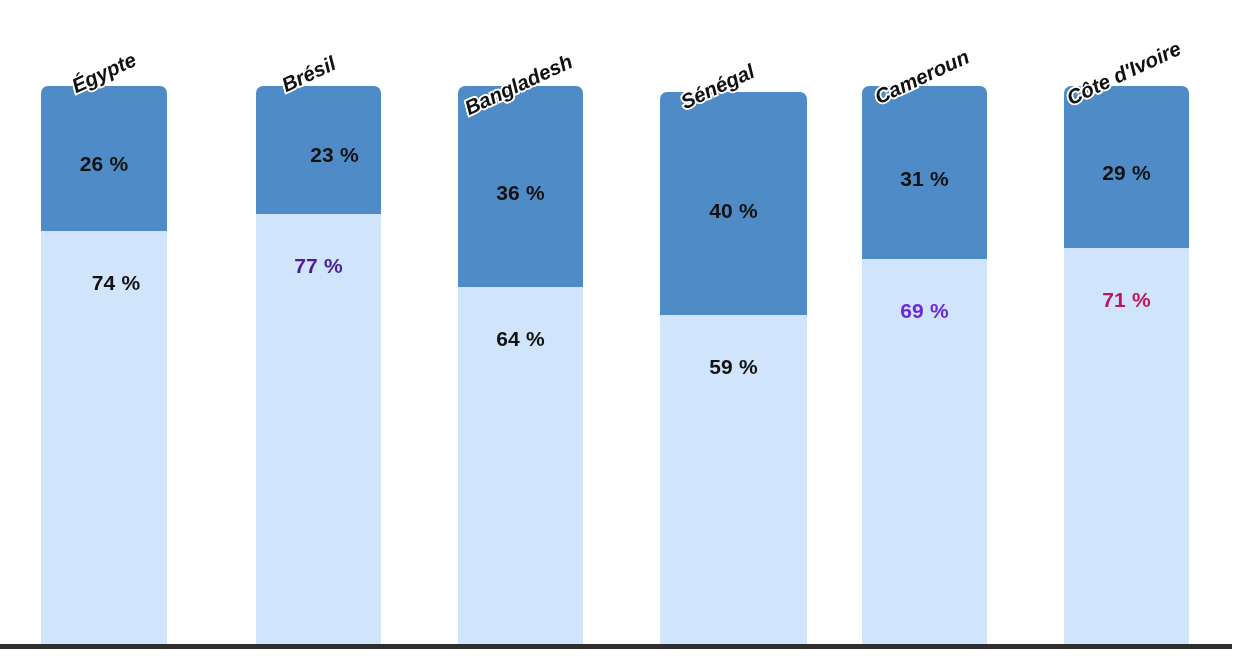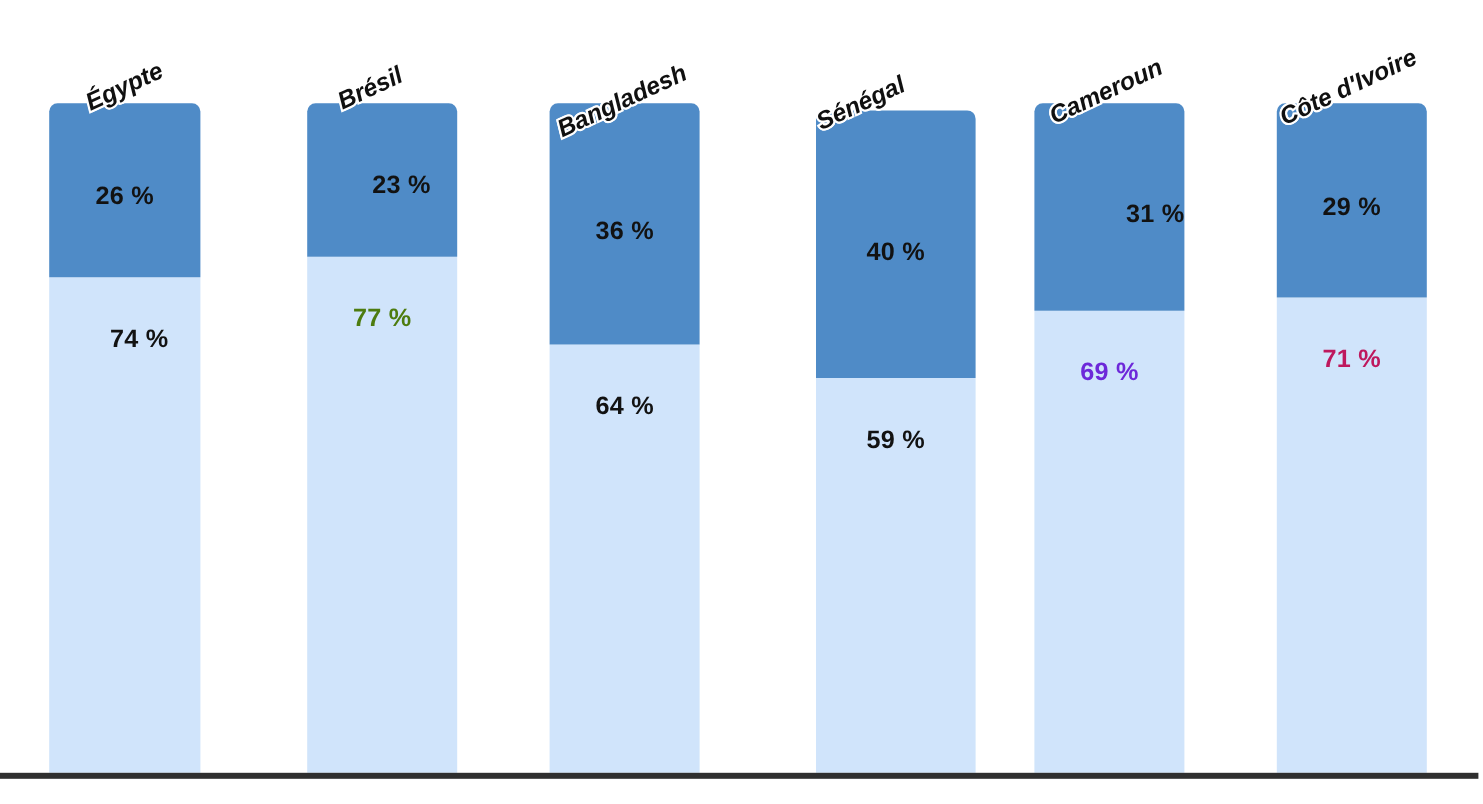--- a/index.html
+++ b/index.html
@@ -82,41 +82,41 @@
         <div class="bar-seg seg-bottom" style="background: rgb(208, 228, 251); bottom: 0px; height: 412.92px;"></div>
         <div class="bar-seg seg-top" style="background: rgb(79, 139, 199); bottom: 412.92px; height: 145.08px;"></div>
         <div class="seg-value" style="color: rgb(18, 18, 18); bottom: 468.108px;">26 %</div>
         <div class="seg-value" style="color: rgb(18, 18, 18); bottom: 348.92px; padding-left: 12px;">74 %</div>
       </div>
       <div class="cat-label" style="left: 78px; top: 74px; color: rgb(16, 16, 16); -webkit-text-stroke: 3.5px rgb(255, 255, 255);">Égypte</div>
       <div class="bar-group" style="left: 256px; width: 125px; height: 558px; bottom: 26px;">
         <div class="bar-seg seg-bottom" style="background: rgb(208, 228, 251); bottom: 0px; height: 429.66px;"></div>
         <div class="bar-seg seg-top" style="background: rgb(79, 139, 199); bottom: 429.66px; height: 128.34px;"></div>
         <div class="seg-value" style="color: rgb(18, 18, 18); bottom: 476.98px; padding-left: 16px;">23 %</div>
-        <div class="seg-value" style="color: #4d7c0f; bottom: 365.66px;">77 %</div>
+        <div class="seg-value" style="color: #4c1d95; bottom: 365.66px;">77 %</div>
       </div>
       <div class="cat-label" style="left: 288px; top: 73px; color: rgb(16, 16, 16); -webkit-text-stroke: 3.5px rgb(255, 255, 255);">Brésil</div>
       <div class="bar-group" style="left: 458px; width: 125px; height: 482px; bottom: 26px;">
         <div class="bar-seg seg-bottom" style="background: rgb(208, 228, 251); bottom: 0px; height: 357.12px;"></div>
         <div class="bar-seg seg-top" style="background: rgb(79, 139, 199); bottom: 357.12px; height: 200.88px;"></div>
         <div class="seg-value" style="color: rgb(18, 18, 18); bottom: 438.534px;">36 %</div>
         <div class="seg-value" style="color: rgb(18, 18, 18); bottom: 293.12px;">64 %</div>
       </div>
       <div class="cat-label" style="left: 471px; top: 96px; color: rgb(16, 16, 16); -webkit-text-stroke: 3.5px rgb(255, 255, 255);">Bangladesh</div>
-      <div class="bar-group" style="left: 660px; width: 133px; height: 552.42px; bottom: 26px; margin-left: 20px;">
+      <div class="bar-group" style="left: 660px; width: 147px; height: 552.42px; bottom: 26px;">
         <div class="bar-seg seg-bottom" style="background: rgb(208, 228, 251); bottom: 0px; height: 329.22px;"></div>
         <div class="bar-seg seg-top" style="background: rgb(79, 139, 199); bottom: 329.22px; height: 223.2px;"></div>
         <div class="seg-value" style="color: rgb(18, 18, 18); bottom: 421.124px;">40 %</div>
         <div class="seg-value" style="color: rgb(18, 18, 18); bottom: 265.22px;">59 %</div>
       </div>
       <div class="cat-label" style="left: 687px; top: 90px; color: rgb(16, 16, 16); -webkit-text-stroke: 3.5px rgb(255, 255, 255);">Sénégal</div>
       <div class="bar-group" style="left: 862px; width: 125px; height: 558px; bottom: 26px;">
         <div class="bar-seg seg-bottom" style="background: rgb(208, 228, 251); bottom: 0px; height: 385.02px;"></div>
         <div class="bar-seg seg-top" style="background: rgb(79, 139, 199); bottom: 385.02px; height: 172.98px;"></div>
-        <div class="seg-value" style="color: rgb(18, 18, 18); bottom: 453.321px; text-align: right;">31 %</div>
+        <div class="seg-value" style="color: rgb(18, 18, 18); bottom: 453.321px;">31 %</div>
         <div class="seg-value" style="color: #6d28d9; bottom: 321.02px; text-align: center;">69 %</div>
       </div>
       <div class="cat-label" style="left: 881px; top: 85px; color: rgb(16, 16, 16); -webkit-text-stroke: 3.5px rgb(255, 255, 255);">Cameroun</div>
       <div class="bar-group" style="left: 1064px; width: 125px; height: 558px; bottom: 26px;">
         <div class="bar-seg seg-bottom" style="background: rgb(208, 228, 251); bottom: 0px; height: 396.18px;"></div>
         <div class="bar-seg seg-top" style="background: rgb(79, 139, 199); bottom: 396.18px; height: 161.82px;"></div>
         <div class="seg-value" style="color: rgb(18, 18, 18); bottom: 459.235px; margin-top: 17px;">29 %</div>
         <div class="seg-value" style="color: #be185d; bottom: 332.18px;">71 %</div>
       </div>
       <div class="cat-label" style="left: 1073px; top: 86px; color: rgb(16, 16, 16); -webkit-text-stroke: 3.5px rgb(255, 255, 255);">Côte d'Ivoire</div>

